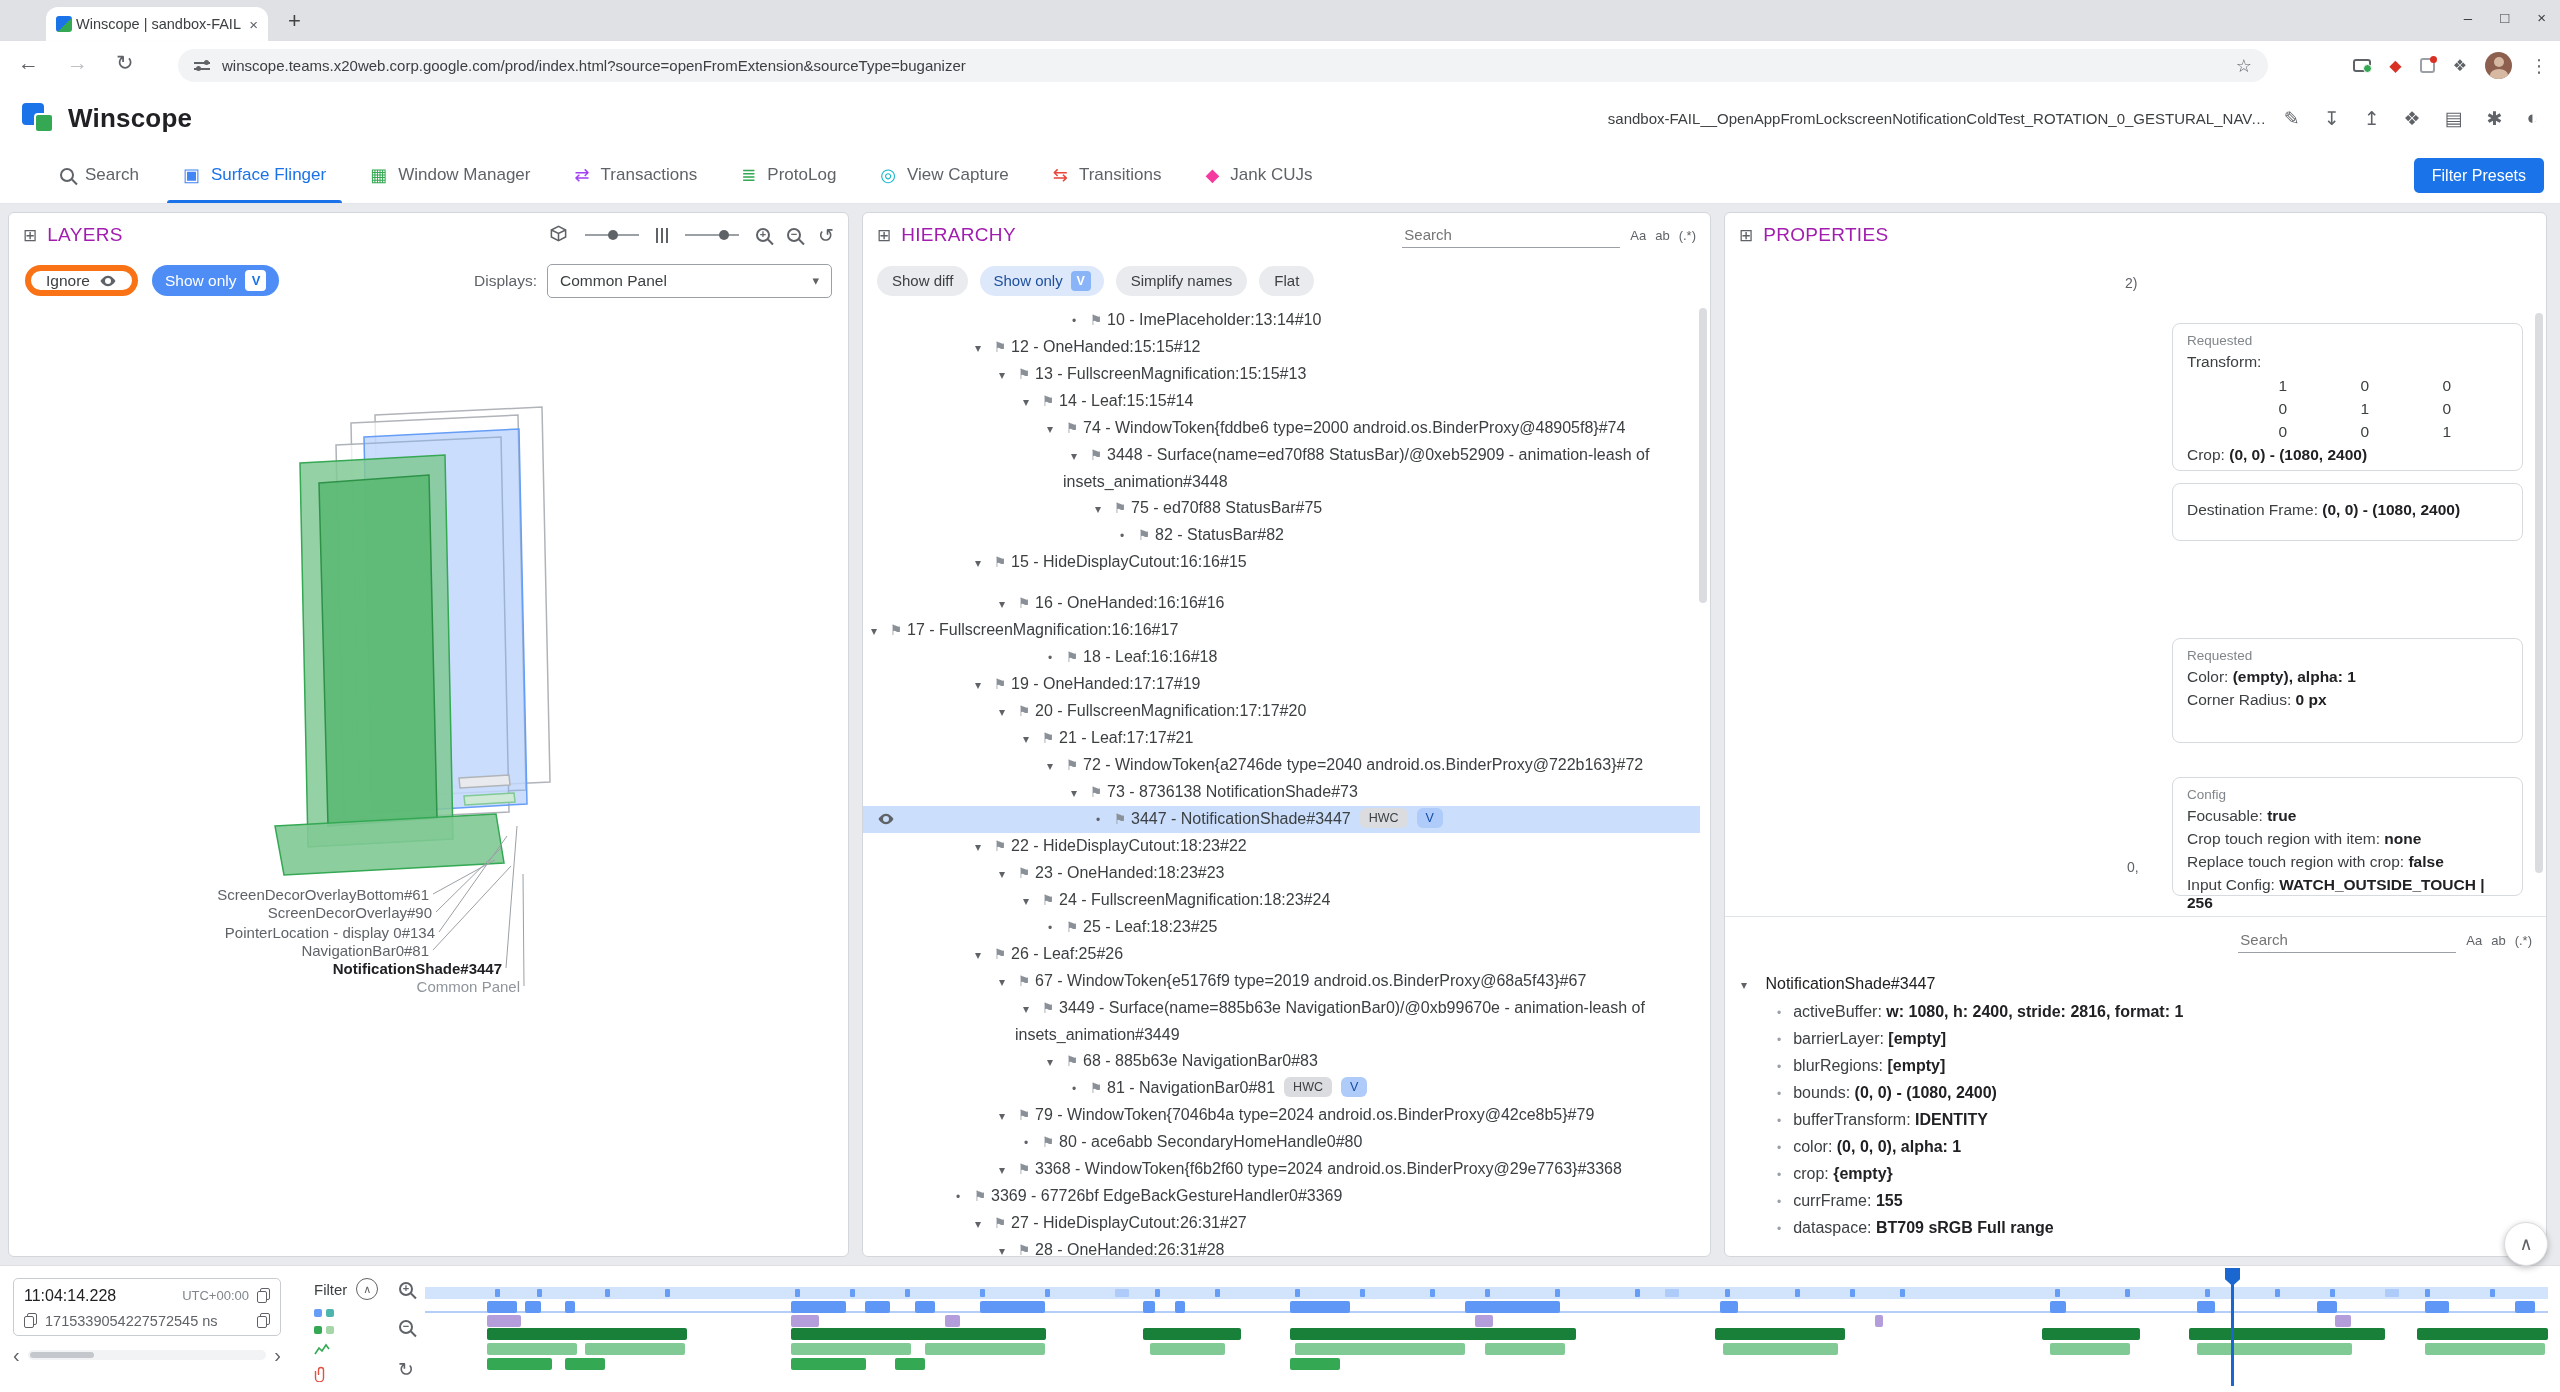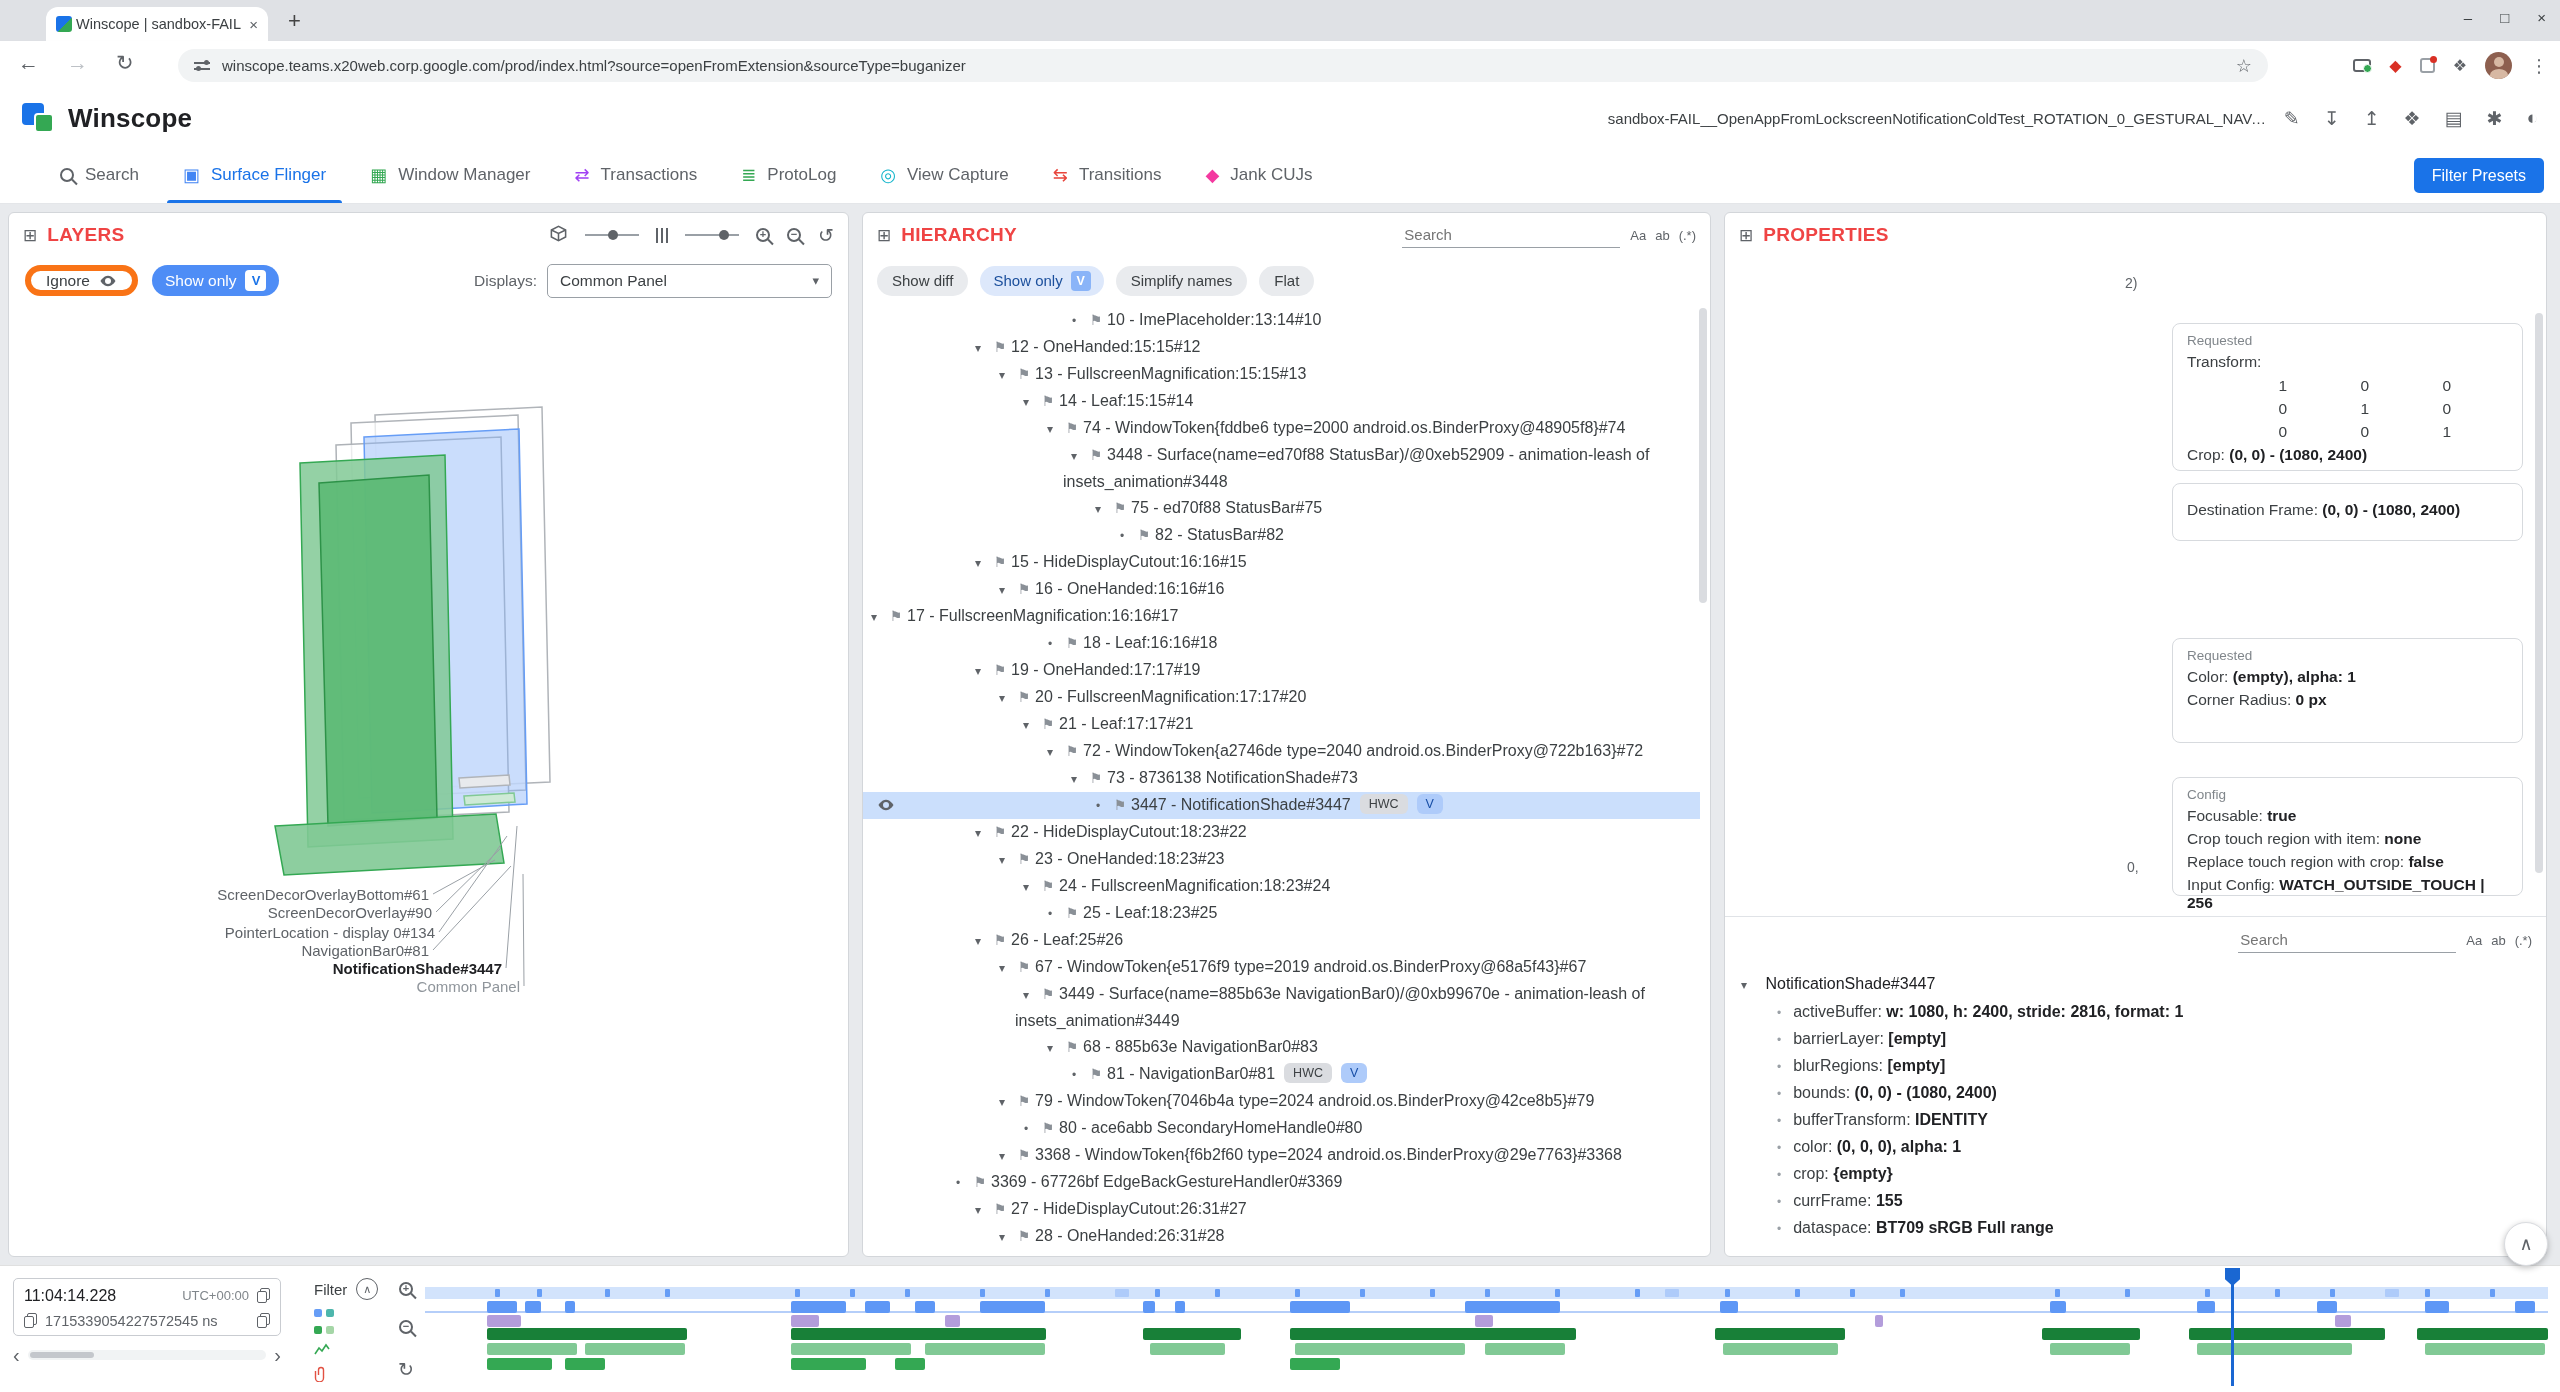--- a/index.html
+++ b/index.html
@@ -51,21 +51,21 @@
   .tab-item.active::after{content:"";position:absolute;bottom:0;left:6px;right:6px;height:3px;background:#1a73e8;border-radius:3px 3px 0 0}
   .tab-ic{font-size:18px}
   .filter-presets{position:absolute;right:16px;top:11px;height:35px;background:#1a73e8;color:#fff;border:none;border-radius:5px;padding:0 18px;font-size:16px;font-family:inherit;display:flex;align-items:center;gap:8px}
   
   .panel{position:absolute;top:212px;height:1045px;background:#fff;border:1px solid #d3d6da;border-radius:6px;overflow:hidden}
   #layers-panel{left:8px;width:841px}
   #hierarchy-panel{left:862px;width:849px}
   #properties-panel{left:1724px;width:823px}
   .panel-header{height:44px;display:flex;align-items:center;padding:0 14px;gap:10px}
   .move-icon{color:#5f6368;font-size:17px}
-  .panel-title{font-weight:bold;font-size:19px;color:#ef4444;letter-spacing:.3px}
+  .panel-title{font-weight:normal;font-size:19px;color:#a21caf;letter-spacing:.3px}
   
   .layers-tools{margin-left:auto;display:flex;align-items:center;gap:17px;color:#5f6368}
   .mini-slider{position:relative;width:54px;height:2px;background:#9aa0a6;display:inline-block}
   .mini-slider i{position:absolute;top:-4px;left:42%;width:10px;height:10px;border-radius:50%;background:#5f6368}
   .mini-slider.s2 i{left:62%}
   .bars-icon{display:inline-block;width:12px;height:15px;background:repeating-linear-gradient(90deg,#5f6368 0 2px,transparent 2px 5px)}
   .mag{position:relative;width:14px;height:14px;border:2px solid currentColor;border-radius:50%;display:inline-block}
   .mag::after{content:"";position:absolute;width:7px;height:2px;background:currentColor;transform:rotate(45deg);right:-6px;bottom:-3px}
   .mag .pm{position:absolute;top:50%;left:50%;transform:translate(-50%,-54%);font-size:11px;font-weight:bold;line-height:1}
   .reset-ic{font-size:19px}
@@ -348,21 +348,21 @@
   <div class="tree" id="tree">
       <div class="tree-row" style="padding-left: 200px;"><span class="arrow">•</span><span class="flag">⚑</span><span>10 - ImePlaceholder:13:14#10</span></div>
       <div class="tree-row" style="padding-left: 104px;"><span class="arrow">▾</span><span class="flag">⚑</span><span>12 - OneHanded:15:15#12</span></div>
       <div class="tree-row" style="padding-left: 128px;"><span class="arrow">▾</span><span class="flag">⚑</span><span>13 - FullscreenMagnification:15:15#13</span></div>
       <div class="tree-row" style="padding-left: 152px;"><span class="arrow">▾</span><span class="flag">⚑</span><span>14 - Leaf:15:15#14</span></div>
       <div class="tree-row" style="padding-left: 176px;"><span class="arrow">▾</span><span class="flag">⚑</span><span>74 - WindowToken{fddbe6 type=2000 android.os.BinderProxy@48905f8}#74</span></div>
       <div class="tree-row" style="padding-left: 200px;"><span class="arrow">▾</span><span class="flag">⚑</span><span>3448 - Surface(name=ed70f88 StatusBar)/@0xeb52909 - animation-leash of insets_animation#3448</span></div>
       <div class="tree-row" style="padding-left: 224px;"><span class="arrow">▾</span><span class="flag">⚑</span><span>75 - ed70f88 StatusBar#75</span></div>
       <div class="tree-row" style="padding-left: 248px;"><span class="arrow">•</span><span class="flag">⚑</span><span>82 - StatusBar#82</span></div>
       <div class="tree-row" style="padding-left: 104px;"><span class="arrow">▾</span><span class="flag">⚑</span><span>15 - HideDisplayCutout:16:16#15</span></div>
-      <div class="tree-row" style="padding-left: 128px;"><span class="arrow">▾</span><span class="flag">⚑</span><span>16 - OneHanded:16:16#16</span></div>
+      <div class="tree-row" style="padding-left: 128px; margin-top: 14px;"><span class="arrow">▾</span><span class="flag">⚑</span><span>16 - OneHanded:16:16#16</span></div>
       <div class="tree-row" style=""><span class="arrow">▾</span><span class="flag">⚑</span><span>17 - FullscreenMagnification:16:16#17</span></div>
       <div class="tree-row" style="padding-left: 176px;"><span class="arrow">•</span><span class="flag">⚑</span><span>18 - Leaf:16:16#18</span></div>
       <div class="tree-row" style="padding-left: 104px;"><span class="arrow">▾</span><span class="flag">⚑</span><span>19 - OneHanded:17:17#19</span></div>
       <div class="tree-row" style="padding-left: 128px;"><span class="arrow">▾</span><span class="flag">⚑</span><span>20 - FullscreenMagnification:17:17#20</span></div>
       <div class="tree-row" style="padding-left: 152px;"><span class="arrow">▾</span><span class="flag">⚑</span><span>21 - Leaf:17:17#21</span></div>
       <div class="tree-row" style="padding-left: 176px;"><span class="arrow">▾</span><span class="flag">⚑</span><span>72 - WindowToken{a2746de type=2040 android.os.BinderProxy@722b163}#72</span></div>
       <div class="tree-row" style="padding-left: 200px;"><span class="arrow">▾</span><span class="flag">⚑</span><span>73 - 8736138 NotificationShade#73</span></div>
       <div class="tree-row sel" style="padding-left: 224px;"><span class="row-eye"><svg width="18" height="18" viewBox="0 0 24 24" fill="#5f6368">
             <path d="M12 5c-6 0-10 7-10 7s4 7 10 7 10-7 10-7-4-7-10-7zm0 11a4 4 0 1 1 0-8 4 4 0 0 1 0 8z"></path>
           </svg></span><span class="arrow">•</span><span class="flag">⚑</span><span>3447 - NotificationShade#3447</span><span class="chip-sm chip-hwc">HWC</span><span class="chip-sm chip-v">V</span></div>

